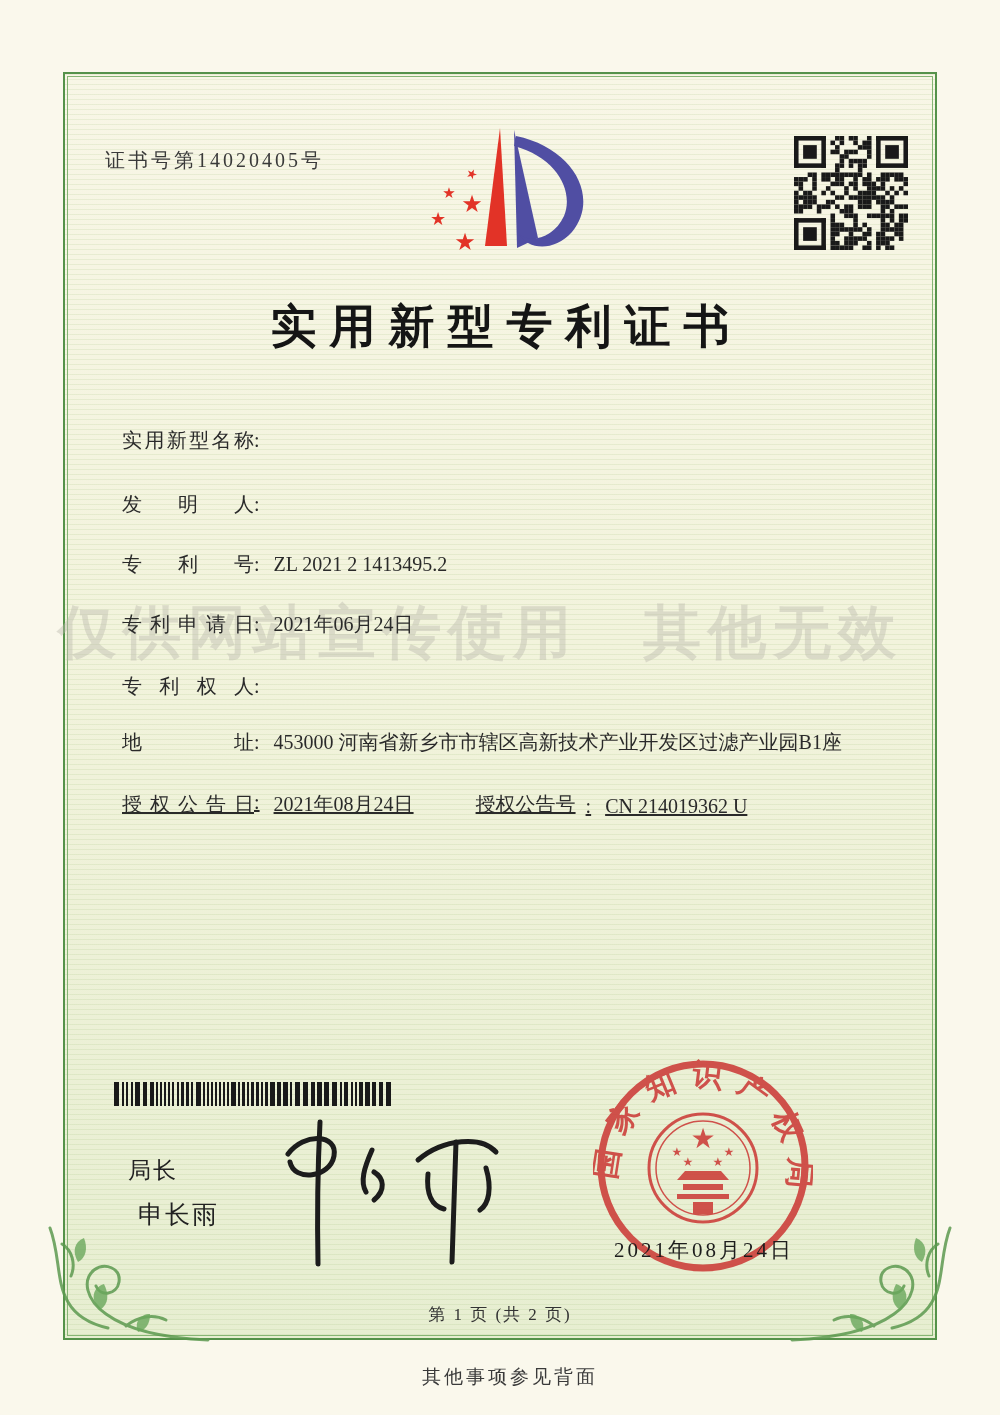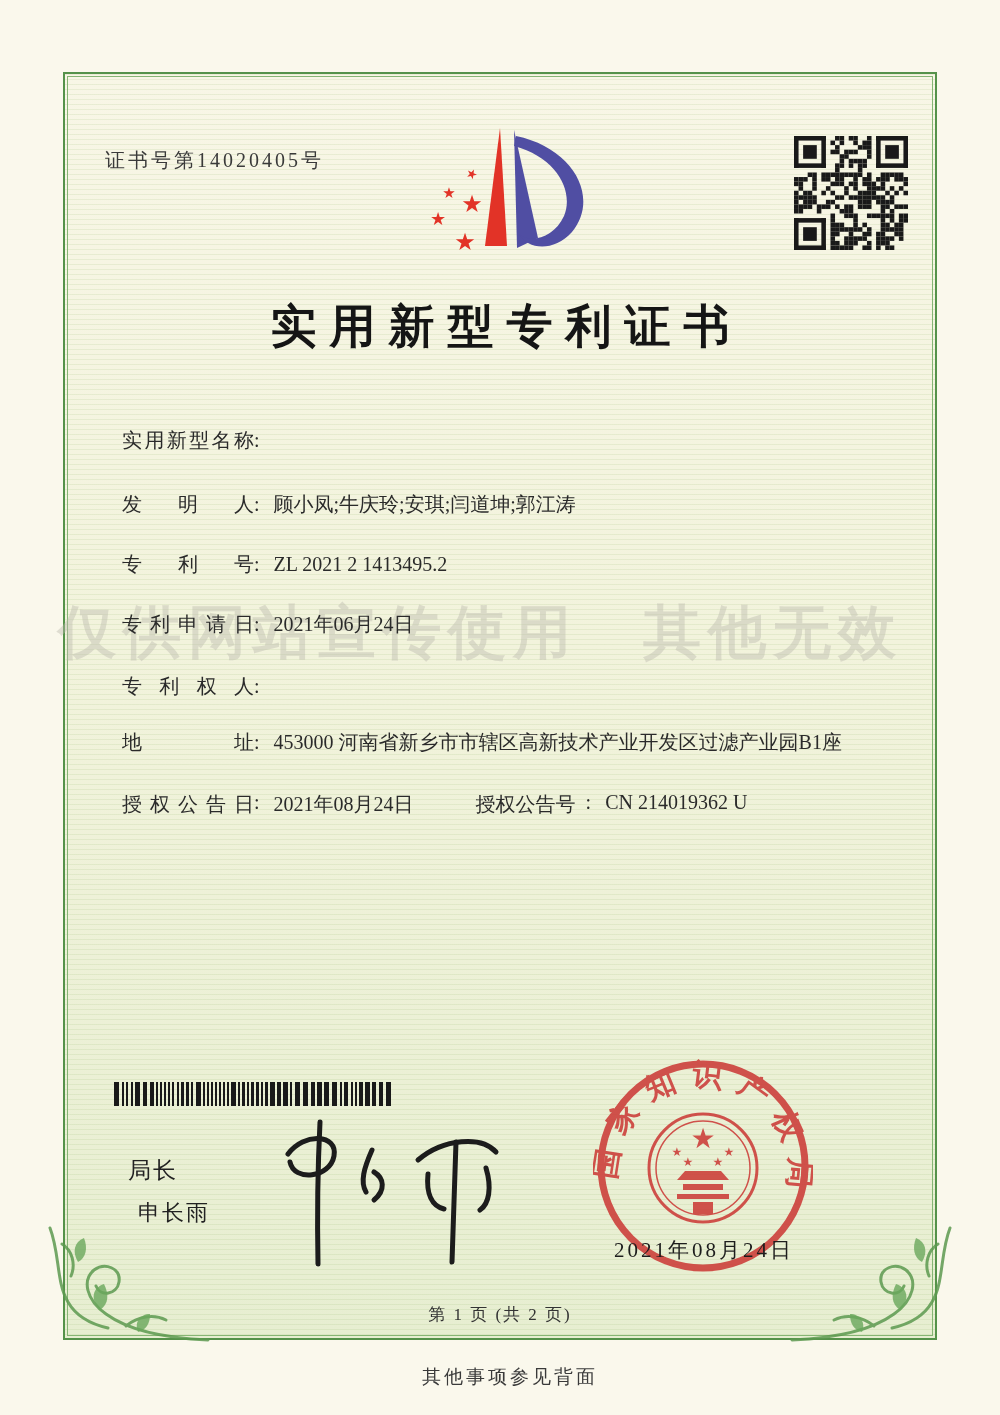--- a/index.html
+++ b/index.html
@@ -46,34 +46,34 @@
   .field-label{
     display:inline-block;width:132px;
     text-align:justify;text-align-last:justify;
     flex:0 0 132px;
   }
   .field-colon{flex:0 0 auto;margin-right:14px;}
   .field-value{flex:1 1 auto;max-width:590px;}
   .row-1{top:425px}.row-2{top:489px}.row-3{top:549px}
   .row-4{top:609px}.row-5{top:671px}.row-6{top:727px}
   .grant-row{position:absolute;left:122px;top:791px;width:790px;
-    font-size:20px;color:#2a2a2a;display:flex;}
+    font-size:20px;color:#2a2a2a;display:flex;text-decoration:underline;}
   .grant-pair{display:flex;}
   .grant-pair .field-label{width:132px;flex:0 0 132px;}
-  .grant-pair.second{margin-left:62px;}
+  .grant-pair.second{margin-left:62px;align-items:flex-end;}
   .grant-pair.second .field-label{width:110px;flex:0 0 110px;text-align-last:auto;}
   .paragraphs{
     position:absolute;left:122px;top:838px;width:764px;
     font-size:20px;line-height:36px;letter-spacing:1px;
     color:#222;text-align:justify;
   }
   .paragraphs p{margin:0 0 14px 0;text-indent:2em;}
   .barcode{position:absolute;left:114px;top:1082px;width:280px;height:24px;}
   .signer-title{position:absolute;left:128px;top:1155px;font-size:23px;color:#222;letter-spacing:2px;}
-  .signer-name{position:absolute;left:138px;top:1198px;font-size:22px;color:#222;letter-spacing:2px;}
+  .signer-name{position:absolute;left:138px;top:1198px;font-size:25px;color:#222;letter-spacing:2px;}
   .signature{position:absolute;left:268px;top:1112px;width:260px;height:160px;}
   .seal{position:absolute;left:593px;top:1056px;width:220px;height:220px;opacity:.88;}
   .seal-date{
     position:absolute;left:614px;top:1236px;
     font-size:21px;letter-spacing:3px;color:#1d1d1d;
   }
   .page-info{
     position:absolute;left:0;right:0;top:1303px;text-align:center;
     font-size:17px;color:#333;letter-spacing:2px;
   }
@@ -401,21 +401,20 @@
 
   <div class="title">实用新型专利证书</div>
 
   <div class="field-row row-1">
     <span class="field-label">实用新型名称</span>
       <span class="field-colon">:</span>
   </div>
   <div class="field-row row-2">
     <span class="field-label">发明人</span>
       <span class="field-colon">:</span>
-    <span class="field-value">顾小凤;牛庆玲;安琪;闫道坤;郭江涛</span>
   </div>
   <div class="field-row row-3">
     <span class="field-label">专利号</span>
       <span class="field-colon">:</span>
     <span class="field-value">ZL 2021 2 1413495.2</span>
   </div>
   <div class="field-row row-4">
     <span class="field-label">专利申请日</span>
       <span class="field-colon">:</span>
     <span class="field-value">2021年06月24日</span>

